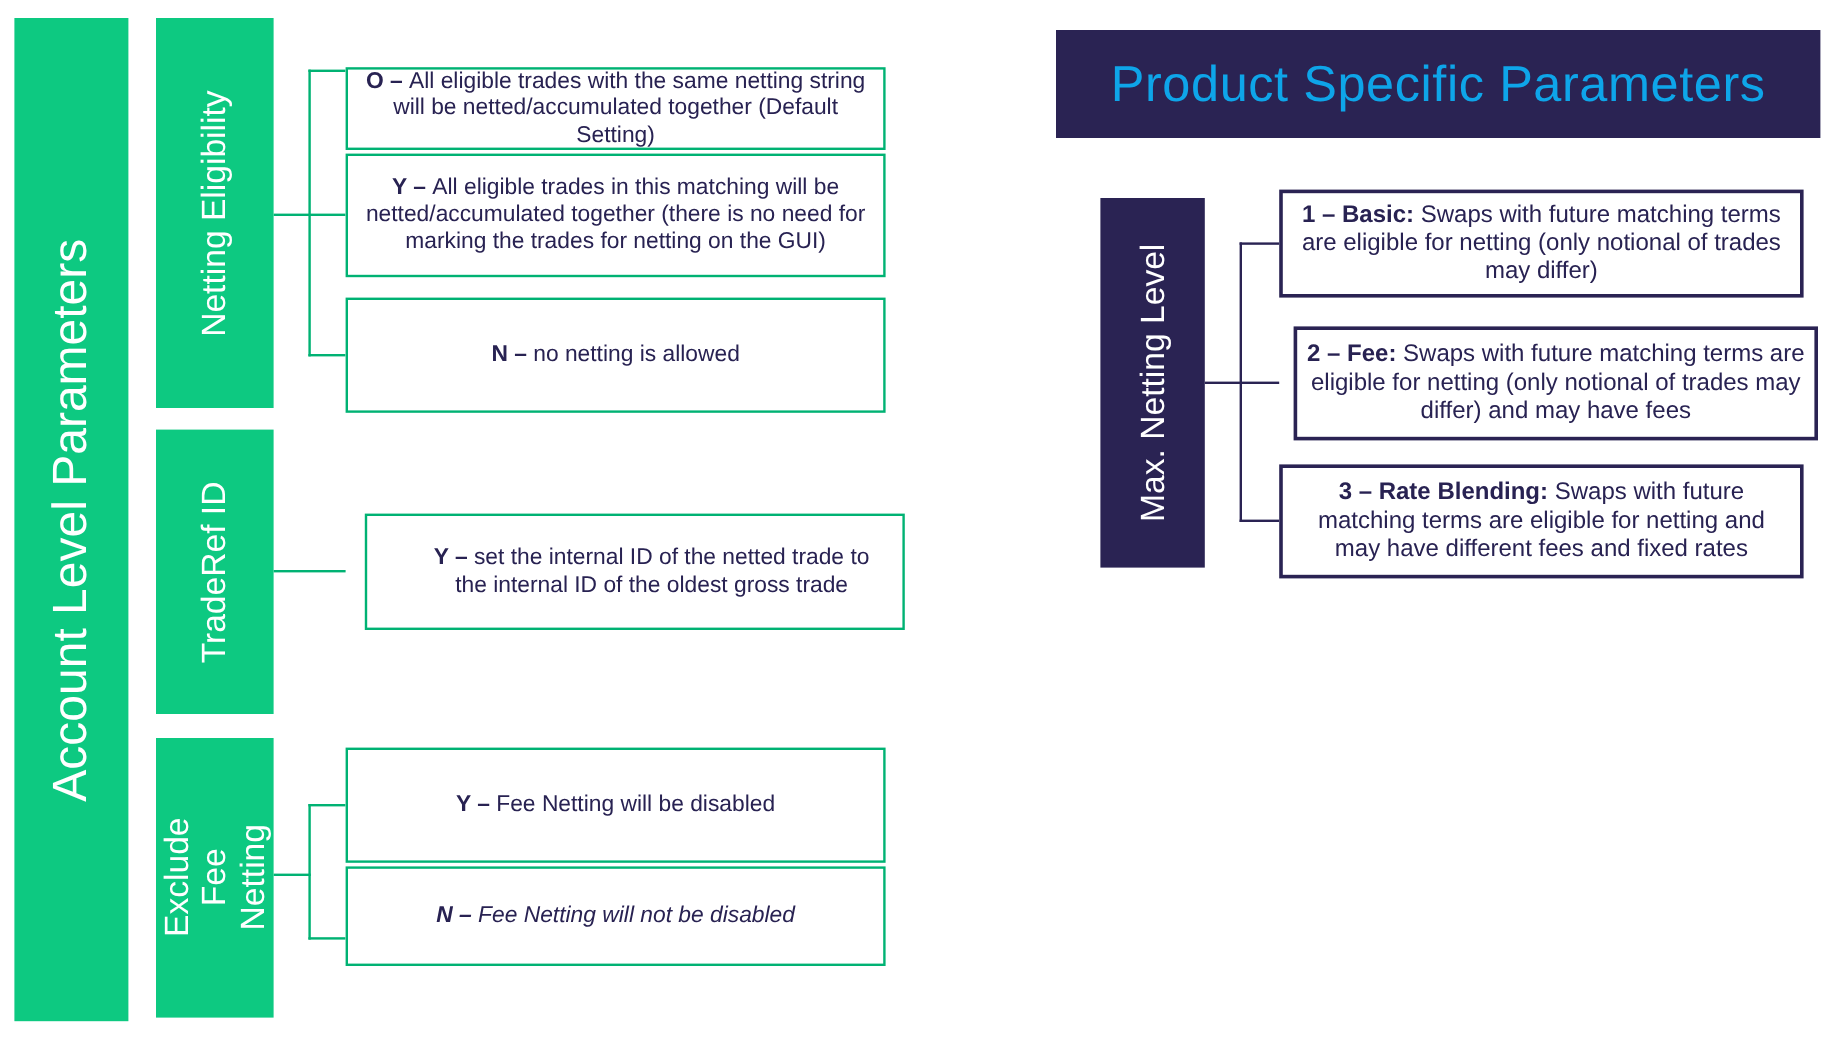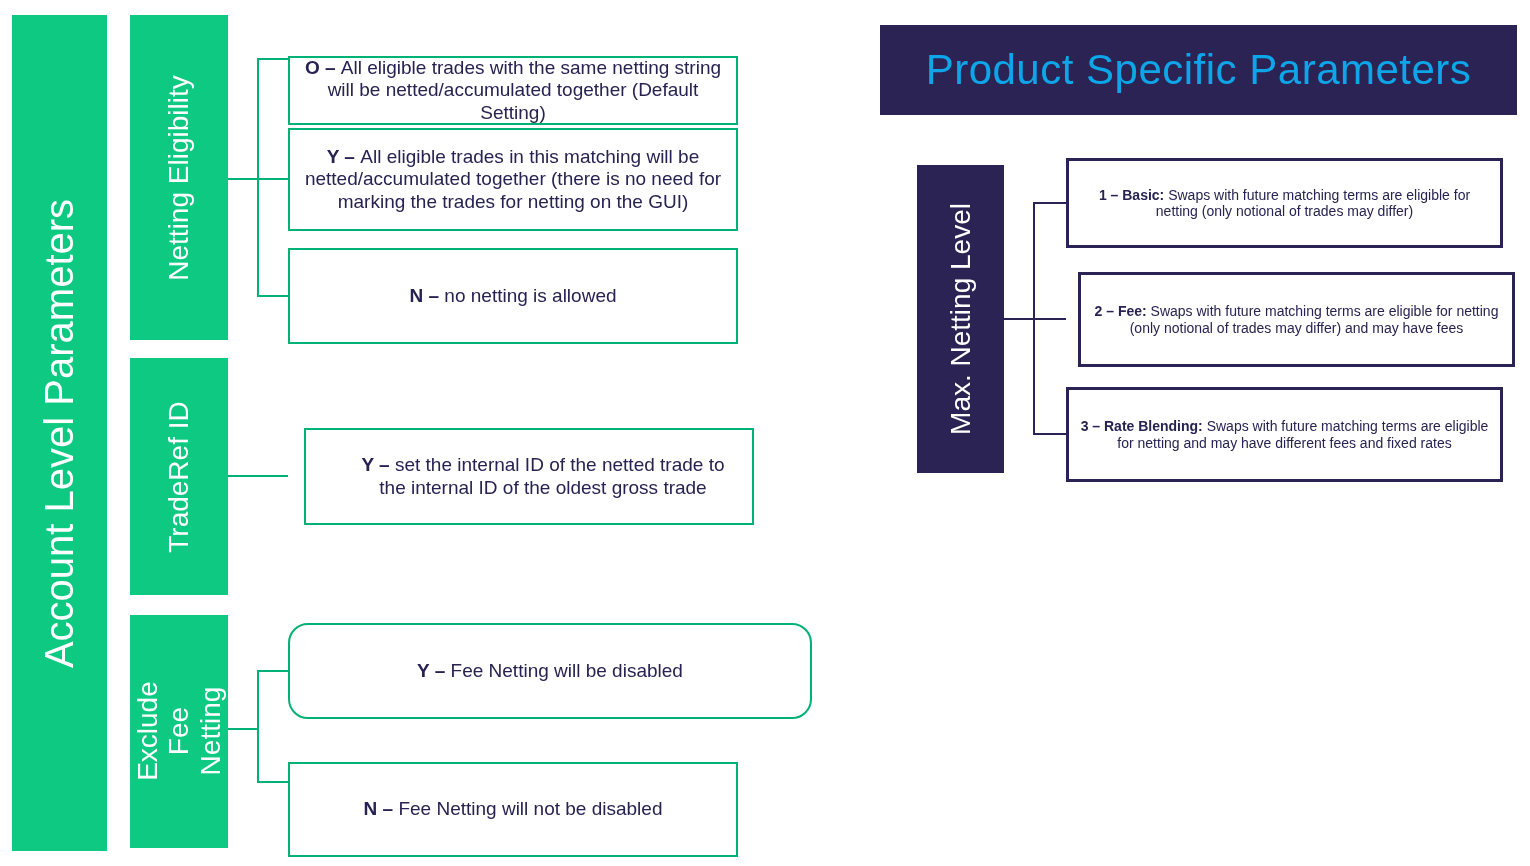--- a/index.html
+++ b/index.html
@@ -22,21 +22,21 @@
     position:absolute; background:#2a2353;
     display:flex; align-items:center; justify-content:center;
   }
   
   .obox {
     position:absolute; background:#ffffff; box-sizing:border-box;
     display:flex; align-items:center; justify-content:center;
     text-align:center; color:#282252;
   }
   .obox.left-style  { border:2px solid #00b273; font-size:19px;  line-height:1.18; padding:2px 12px; }
-  .obox.right-style { border:3px solid #2a2353; font-size:14px; line-height:1.17; padding:2px 8px; }
+  .obox.right-style { border:3px solid #2a2353; font-size:20px; line-height:1.17; padding:2px 8px; }
   .pfx { font-weight:bold; }
   
   .hdr {
     position:absolute; background:#2a2353; color:#0ea5e9;
     display:flex; align-items:center; justify-content:center;
     font-size:42px; letter-spacing:0.5px;
   }
   
   .conn { position:absolute; }
   .conn.g { background:#00b273; }
@@ -84,25 +84,25 @@
   </div>
 
   <div class="obox left-style" style="left:288px; top:248px; width:450px; height:96px;">
     <div><b class="pfx">N – </b><span>no netting is allowed</span></div>
   </div>
 
   <div class="obox left-style" style="left:304px; top:428px; width:450px; height:97px;padding-left:40px;">
     <div><b class="pfx">Y – </b><span>set the internal ID of the netted trade to the internal ID of the oldest gross trade</span></div>
   </div>
 
-  <div class="obox left-style" style="left:288px; top:623px; width:524px; height:96px;border-radius:20px;">
+  <div class="obox left-style" style="left:288px; top:623px; width:450px; height:96px;">
     <div><b class="pfx">Y – </b><span>Fee Netting will be disabled</span></div>
   </div>
 
-  <div class="obox left-style" style="left:288px; top:762px; width:450px; height:95px;">
+  <div class="obox left-style" style="left:288px; top:722px; width:450px; height:83px;font-style:italic;">
     <div><b class="pfx">N – </b><span>Fee Netting will not be disabled</span></div>
   </div>
 
   <div class="conn n" style="left:1004px; top:318px; width:62px; height:2px;"></div>
   <div class="conn n" style="left:1033px; top:202px; width:2px;  height:233px;"></div>
   <div class="conn n" style="left:1033px; top:202px; width:33px; height:2px;"></div>
   <div class="conn n" style="left:1033px; top:433px; width:33px; height:2px;"></div>
 
   <div class="hdr" style="left:880px; top:25px; width:637px; height:90px;">
     <span>Product Specific Parameters</span>

